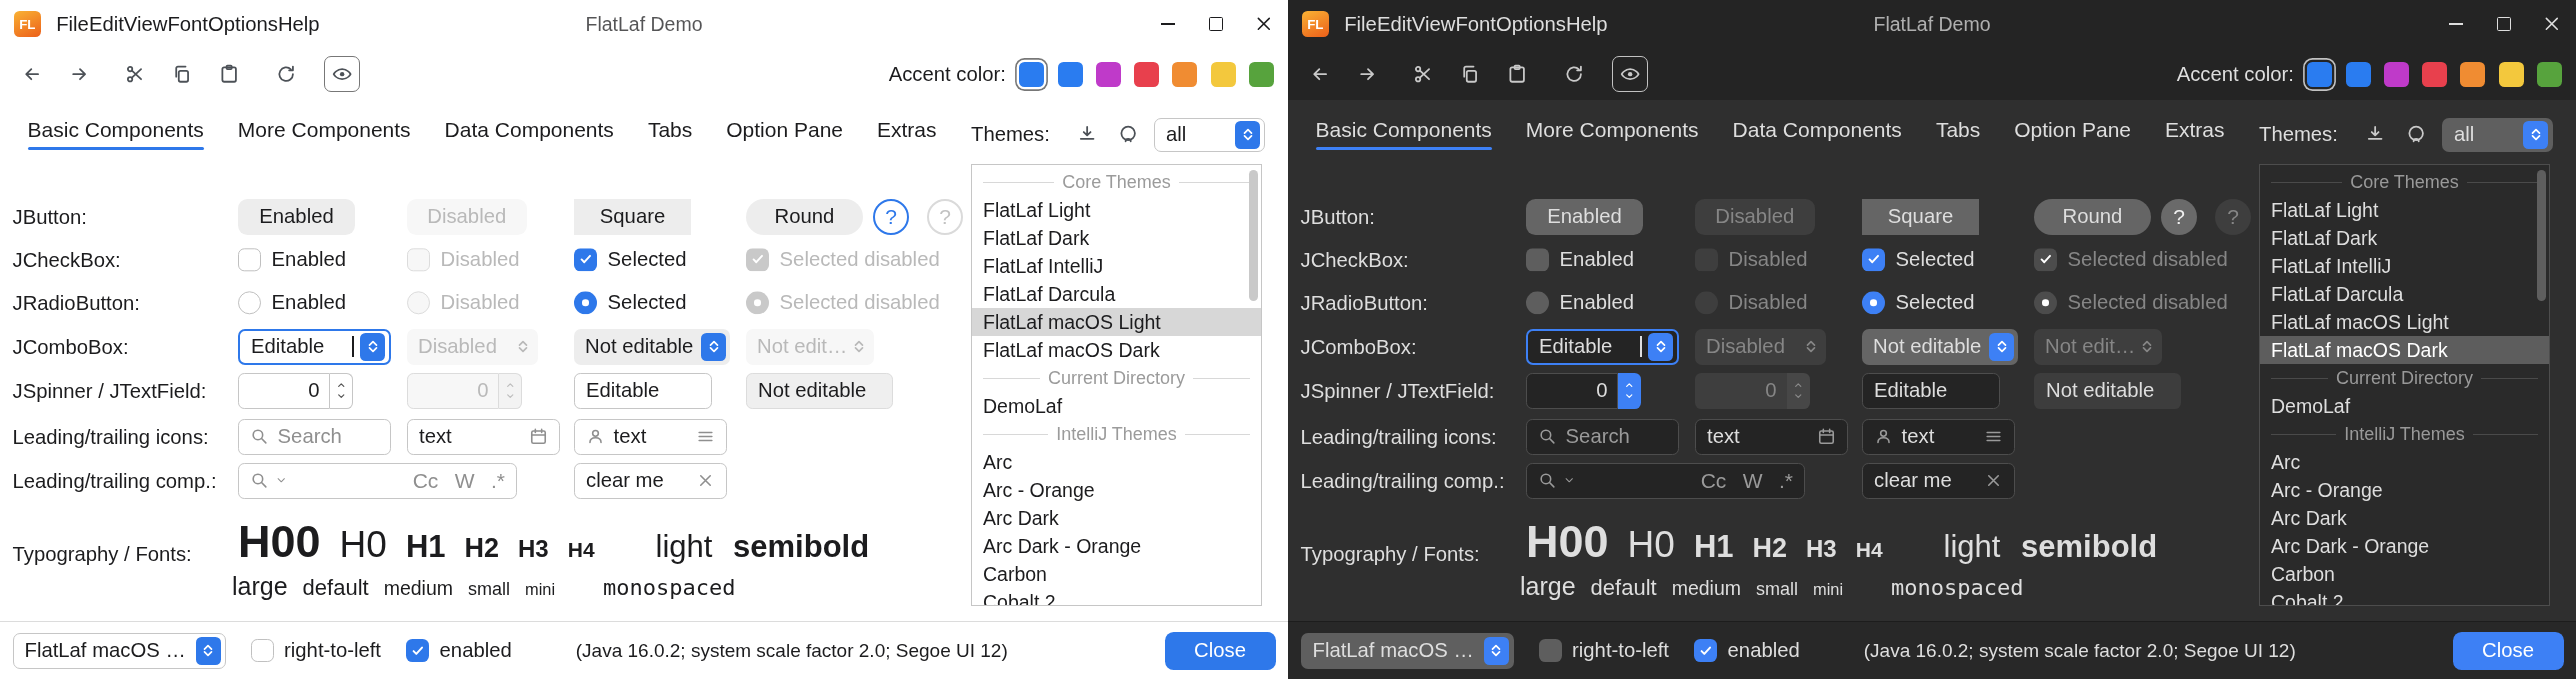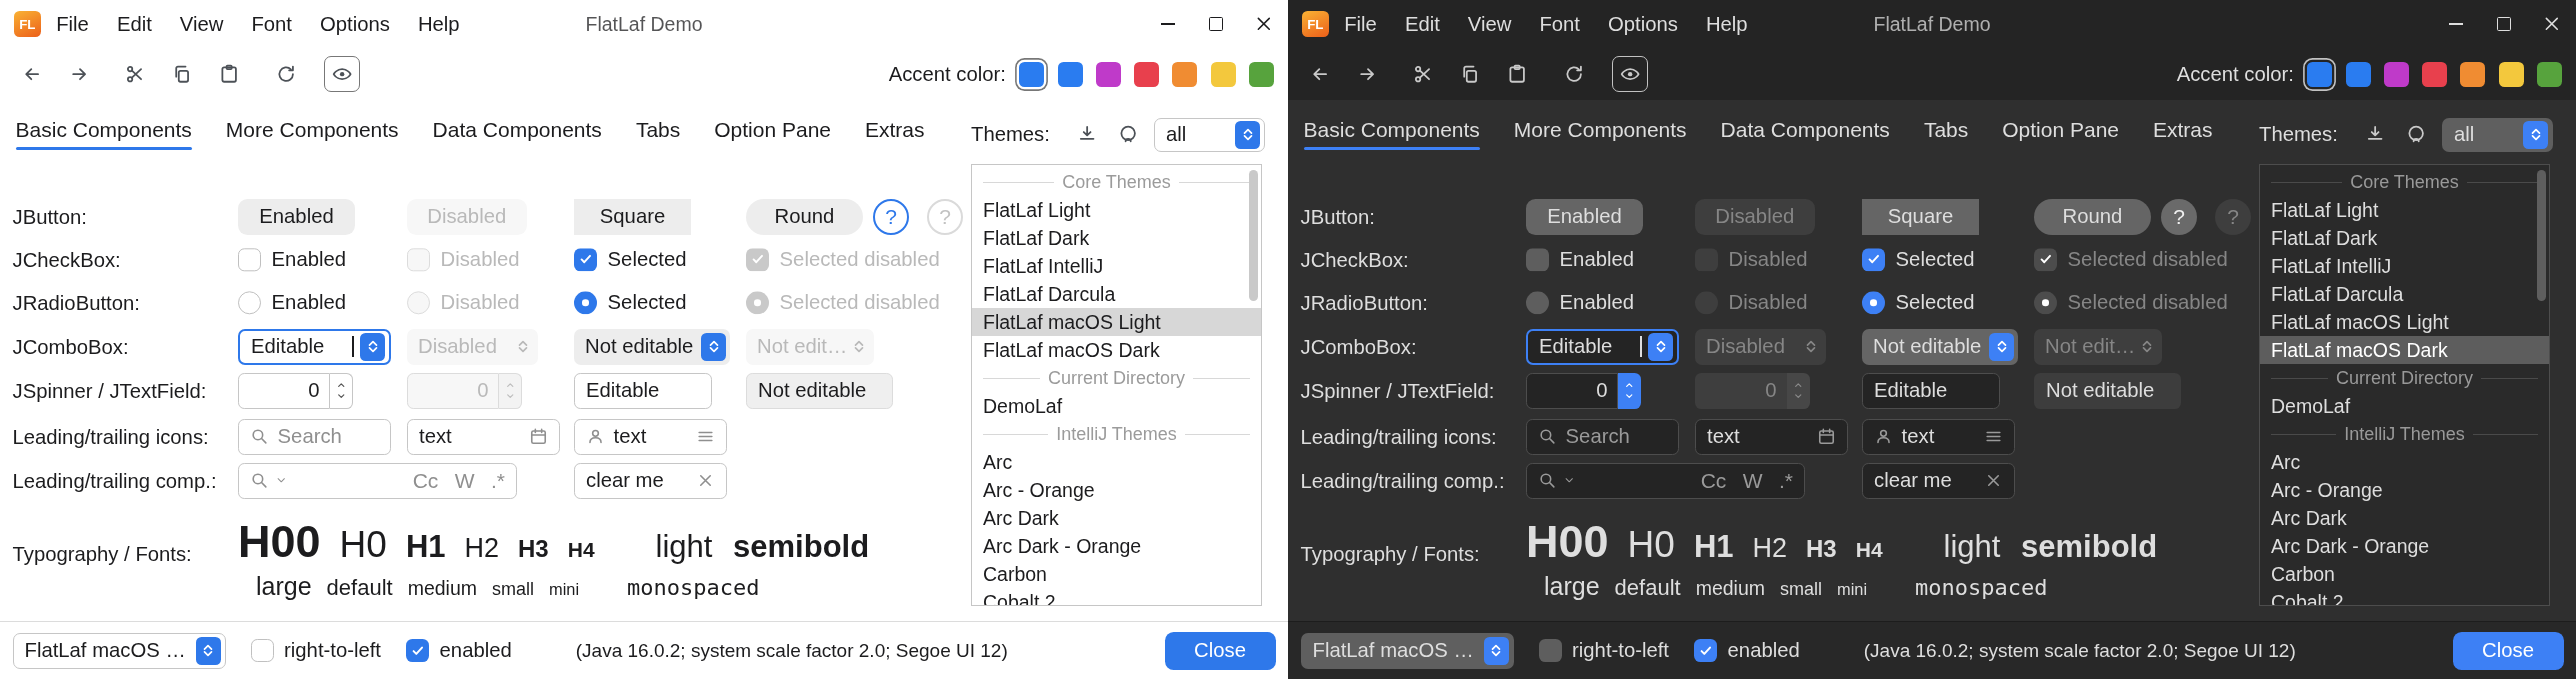--- a/index.html
+++ b/index.html
@@ -28,41 +28,41 @@
     --list-bg:#2a2a2a; --list-sel:#5d5d5d; --header:#999999;
     --bar:#282828; --sep:#1d1d1d; --scroll:#5e5e5e;
     --ne-bg:#3d3d3d; --ne-border:transparent; --ring:#c2c2c2;
     box-shadow:inset 0 0 0 0.8px #181818;
   }
 
   
   .titlebar{height:48px;background:var(--titlebar);display:flex;align-items:center;padding-left:14px;position:relative}
   .logo{width:26.6px;height:26.6px;border-radius:5.5px;background:linear-gradient(155deg,#f9b234,#ec5f1a);color:#fff;
         font-weight:bold;font-size:13.3px;display:flex;align-items:center;justify-content:center;margin-right:15.6px;flex:none}
-  .menubar{display:flex;gap:28px;font-size:20.3px;position:relative;z-index:2}
+  .menubar{display:flex;font-size:20.3px;position:relative;z-index:2}
   .title{position:absolute;left:0;right:0;text-align:center;font-size:19.5px;opacity:.75;pointer-events:none}
   .winctl{margin-left:auto;display:flex;height:100%;position:relative;z-index:2}
   .ctl{width:48px;height:100%;display:flex;align-items:center;justify-content:center;color:var(--fg)}
   .glyph-min{width:14px;height:1.6px;background:currentColor;display:block}
   .glyph-max{width:13.3px;height:13.3px;border:1.6px solid currentColor;border-radius:1.6px;display:block}
   .glyph-x{width:15.6px;height:15.6px;stroke:currentColor;stroke-width:2;fill:none;stroke-linecap:round}
 
   
   .toolbar{height:52px;background:var(--titlebar);display:flex;align-items:center;padding:0 14px;gap:11px}
   .tbtn{width:36px;height:36px;border-radius:7px;display:flex;align-items:center;justify-content:center;color:var(--icon);flex:none}
   .tbtn.gap{margin-left:9.4px}
   .tbtn.toggled{border:1.6px solid var(--ring)}
   .ic{width:20.3px;height:20.3px;stroke:currentColor;stroke-width:2.1;fill:none;stroke-linecap:round;stroke-linejoin:round}
   .accent-area{margin-left:auto;display:flex;align-items:center;gap:13.3px;font-size:20.3px}
   .swatch{width:25px;height:25px;border-radius:5.5px;flex:none}
   .swatch.selected{box-shadow:0 0 0 2.3px var(--titlebar),0 0 0 3.9px var(--ring)}
 
   
   .main{position:absolute;top:100px;left:0;right:0;bottom:58px;background:var(--bg)}
-  .tabsbar{position:absolute;top:0;left:0;height:59px;display:flex;gap:34px;padding:0 15.6px;align-items:center;font-size:21px}
+  .tabsbar{position:absolute;top:0;left:12px;height:59px;display:flex;gap:34px;padding:0 15.6px;align-items:center;font-size:21px}
   .tab{position:relative;height:100%;display:flex;align-items:center}
   .tab.active::after{content:"";position:absolute;left:0;right:0;bottom:8.6px;height:3.9px;border-radius:2.3px;background:var(--accent)}
 
   .crow{position:absolute;left:0;right:0;height:39px}
   .c{position:absolute;top:50%;transform:translateY(-50%)}
   .rlabel{font-size:20.3px;white-space:nowrap}
 
   .btn{height:36px;min-width:117px;padding:0 20.3px;border-radius:9.4px;background:var(--btn-bg);color:var(--fg);
        font-size:20.3px;display:flex;align-items:center;justify-content:center;white-space:nowrap}
   .btn.disabled{background:var(--btn-dis-bg);color:var(--btn-dis-fg)}
@@ -115,24 +115,24 @@
       display:flex;align-items:center;padding:0 11px;font-size:20.3px;gap:8.6px;white-space:nowrap}
   .tf.ne{background:var(--ne-bg);border-color:var(--ne-border)}
   .tf .sp{flex:1}
   .ph{color:var(--muted)}
   .fic{width:19px;height:19px;stroke:var(--muted);stroke-width:2;fill:none;stroke-linecap:round;stroke-linejoin:round;flex:none}
   .fic.tiny{width:12.5px;height:12.5px;margin-left:-3.1px}
   .opt{color:var(--muted);font-size:21px;margin-left:7.8px}
 
   .typo-big{position:absolute;left:238px;top:416px;display:flex;align-items:baseline;gap:19px;white-space:nowrap}
   .h00{font-size:45px;font-weight:700}.h0{font-size:37px;font-weight:500}.h1{font-size:31px;font-weight:600}
-  .h2{font-size:27px;font-weight:400}.h3{font-size:24px;font-weight:600}.h4{font-size:21px;font-weight:600}
+  .h2{font-size:27px;font-weight:700}.h3{font-size:24px;font-weight:600}.h4{font-size:21px;font-weight:600}
   .wlight{font-size:31px;font-weight:300;margin-left:42px}
   .wsemi{font-size:31px;font-weight:700;margin-left:1.6px}
-  .typo-size{position:absolute;left:256px;top:472px;display:flex;align-items:baseline;gap:15px;white-space:nowrap}
+  .typo-size{position:absolute;left:232px;top:472px;display:flex;align-items:baseline;gap:15px;white-space:nowrap}
   .s0{font-size:25px}.s1{font-size:22px}.s2{font-size:19.5px}.s3{font-size:18px}.s4{font-size:16.4px}
   .mono{font-family:"DejaVu Sans Mono",monospace;font-size:22px;margin-left:33px}
 
   
   .themes-head{position:absolute;top:15.6px;left:971px;width:291px;height:38px;display:flex;align-items:center;gap:11px;font-size:20.3px}
   .th-btn{width:30px;height:30px;display:flex;align-items:center;justify-content:center;color:var(--icon);flex:none}
   .combo.filter{width:111px;height:34px;border:1.2px solid var(--field-border);flex:none}
   .win.dark .combo.filter{background:#5f5f5f;border-color:transparent}
   .combo.sb{width:213px;height:36px}
   .themes-head .spacer{flex:1}

